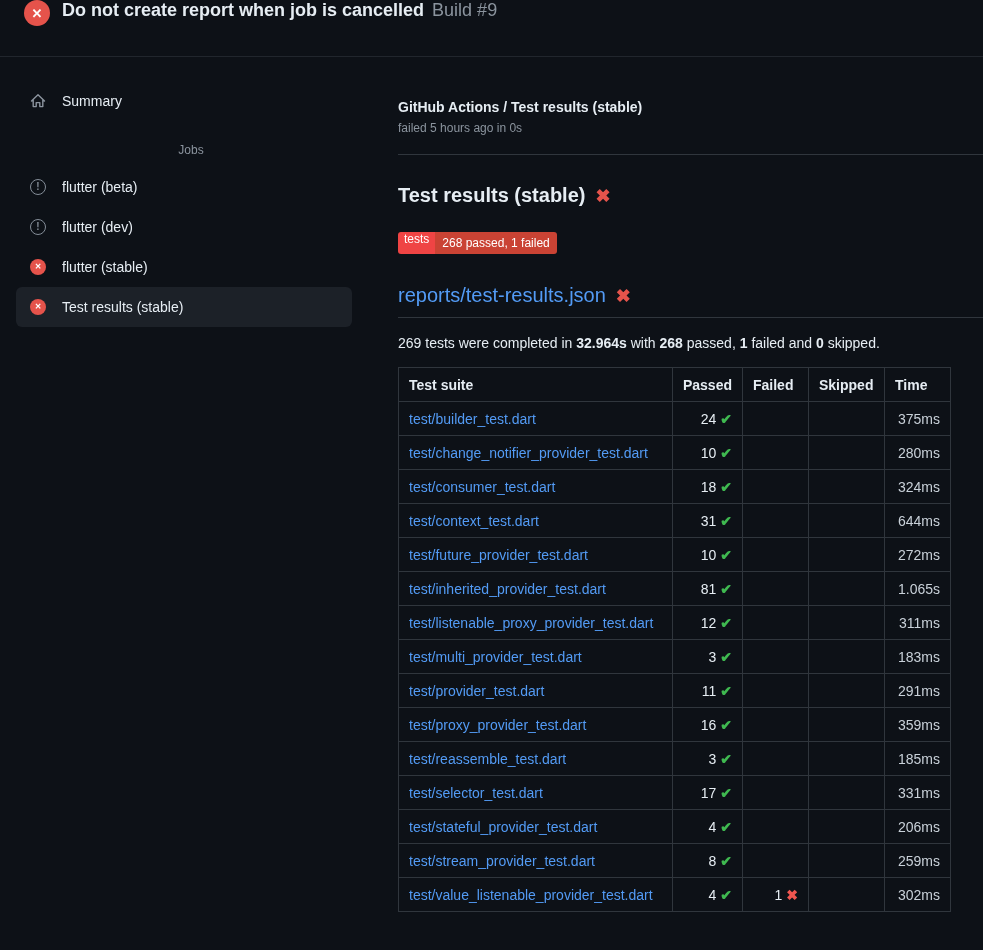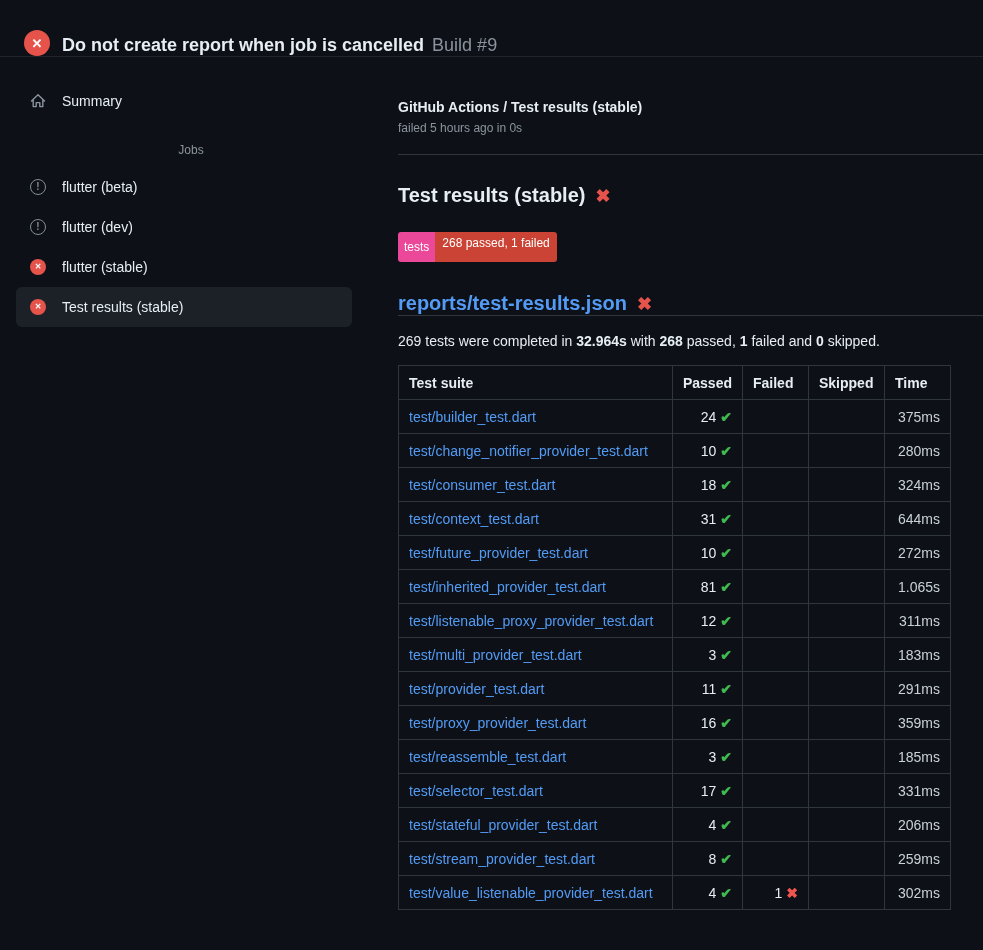--- a/index.html
+++ b/index.html
@@ -10,21 +10,21 @@
     font-family:"Liberation Sans", sans-serif;
     font-size:14px;
     overflow:hidden;
   }
   a { color:#539bf5; text-decoration:none; }
 
   
   .top-header {
     height:57px;
     display:flex;
-    align-items:flex-end;
+    align-items:flex-start;
     padding:0 24px;
     border-bottom:1px solid #21262d;
   }
   .icon-fail-big {
     width:26px; height:26px;
     background:#e5534b;
     border-radius:50%;
     display:flex; align-items:center; justify-content:center;
     flex:0 0 auto;
     margin-right:12px;
@@ -92,37 +92,38 @@
   .heading-cross { margin-left:10px; }
   .heading-cross::after {
     content:"\2716";
     color:#e5534b;
     font-size:18px;
     font-weight:bold;
   }
 
   .badge { display:inline-flex; margin-top:25px; font-size:12px; }
   .badge-label {
-    background:#ec4899;
+    background:#ef4444;
     color:#fff;
-    padding:8px 6px;
+    padding:0 6px;
     border-radius:3px 0 0 3px;
   }
   .badge-value {
     background:#ca4334;
     color:#fff;
     padding:4px 7px;
     border-radius:0 3px 3px 0;
   }
 
   .report-heading {
     margin-top:30px;
+    padding-bottom:10px;
     border-bottom:1px solid #30363d;
     font-size:20px;
-    font-weight:bold;
+    font-weight:normal;
     display:flex; align-items:center;
   }
   .report-heading a { color:#539bf5; }
 
   .summary-line { margin-top:17px; font-size:14px; color:#e6edf3; }
   .summary-line b { font-weight:bold; }
 
   
   table.results {
     margin-top:16px;

